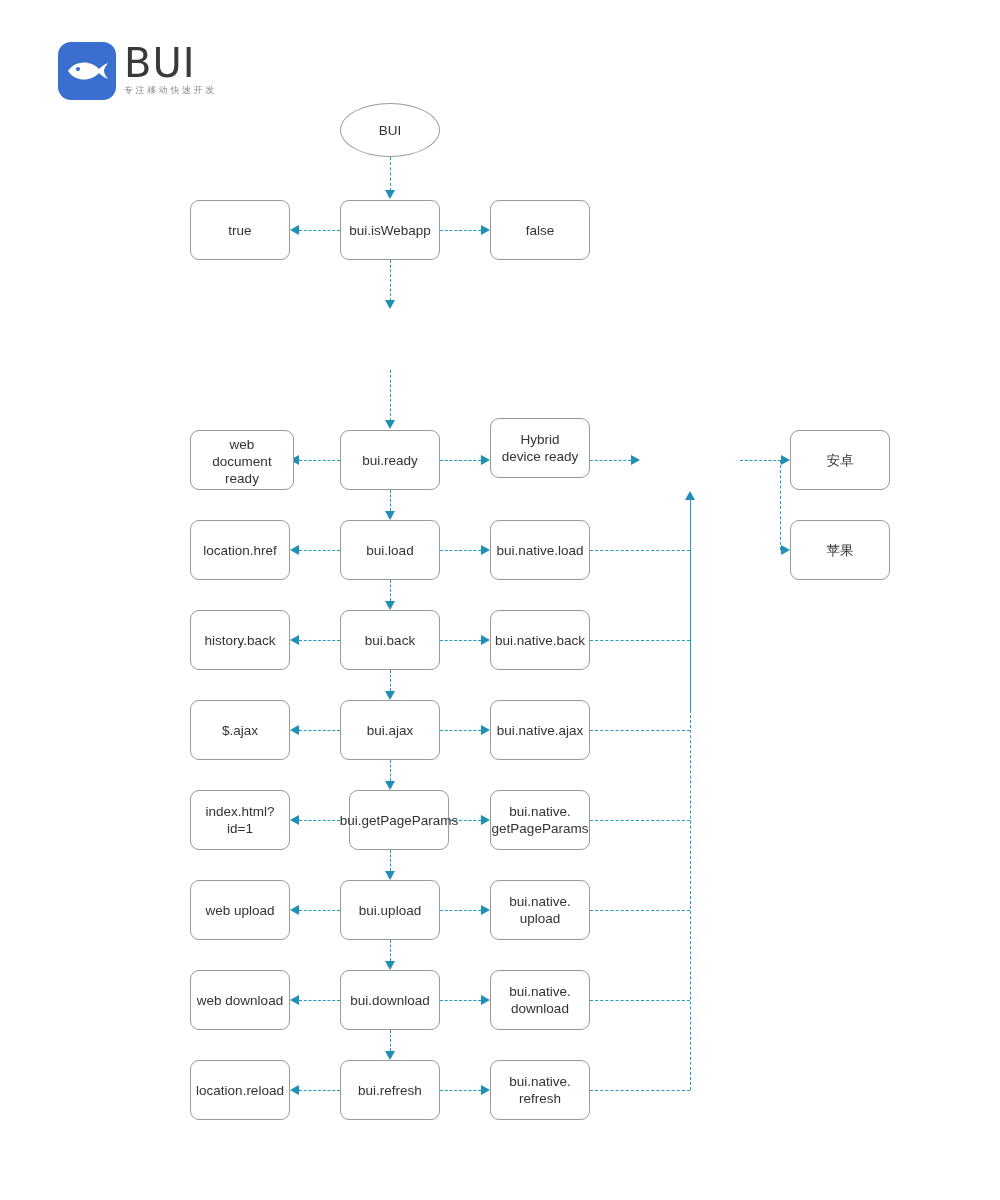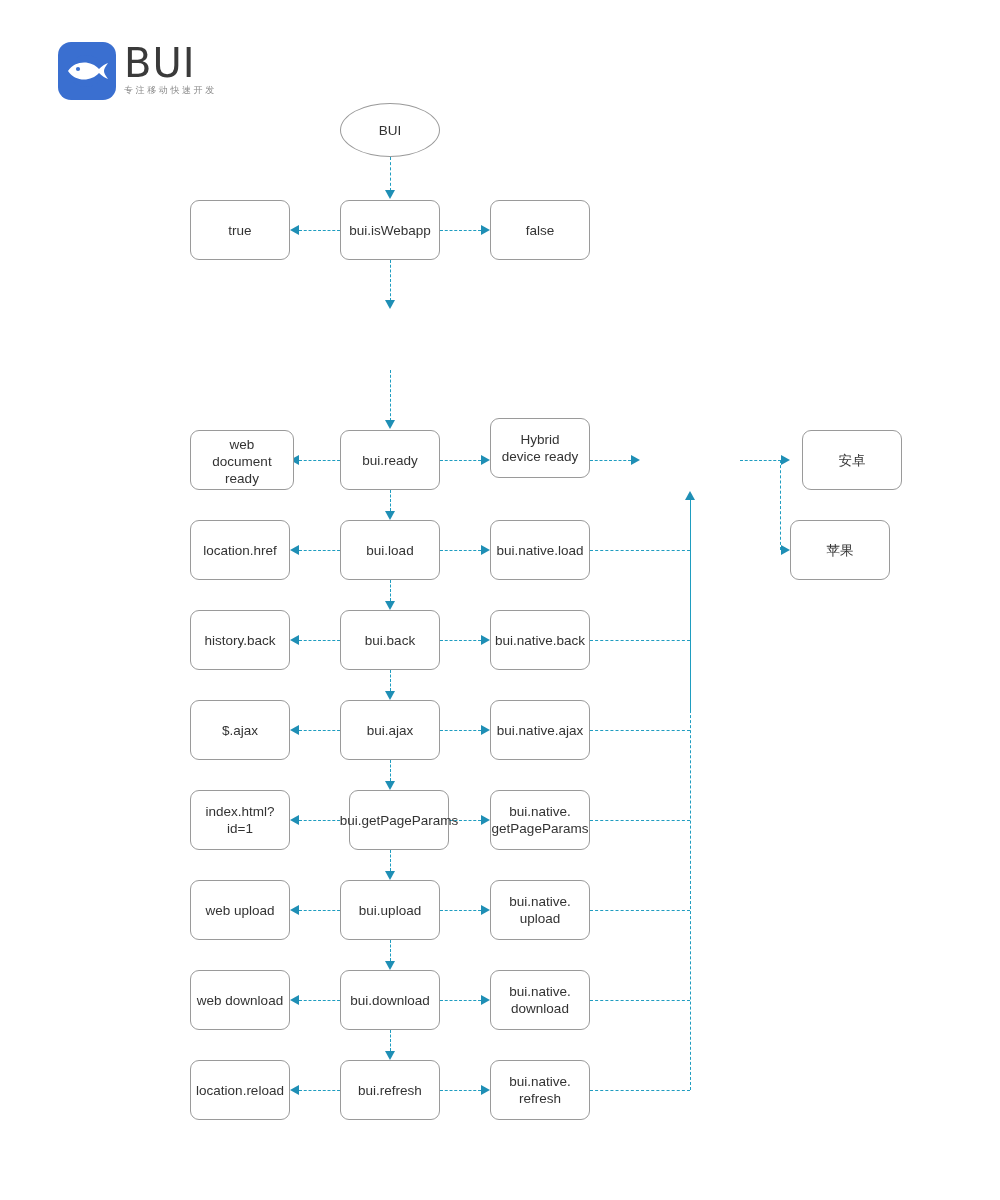--- a/index.html
+++ b/index.html
@@ -141,21 +141,21 @@
   <div class="node" style="left:190px; top:200px; width:100px; height:60px;">
     <span class="nlabel">true</span>
   </div>
 
   <div class="node" style="left:490px; top:200px; width:100px; height:60px;">
     <span class="nlabel">false</span>
   </div>
 
 
 
-  <div class="node" style="left:790px; top:430px; width:100px; height:60px;margin-left:12px;">
+  <div class="node" style="left:790px; top:430px; width:100px; height:60px;">
     <span class="nlabel">安卓</span>
   </div>
 
   <div class="node" style="left:790px; top:520px; width:100px; height:60px;">
     <span class="nlabel">苹果</span>
   </div>
 
   <div class="seg v" style="left:390px; top:157px; height:34px;"></div>
   <div class="arrow down" style="left:384.5px; top:190px;"></div>
 

